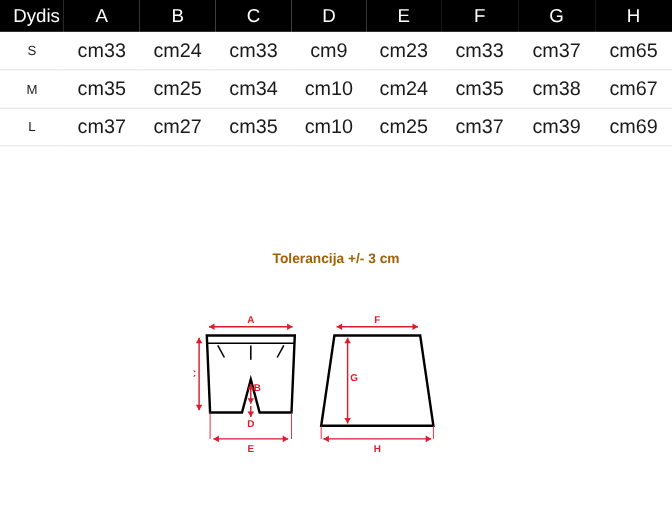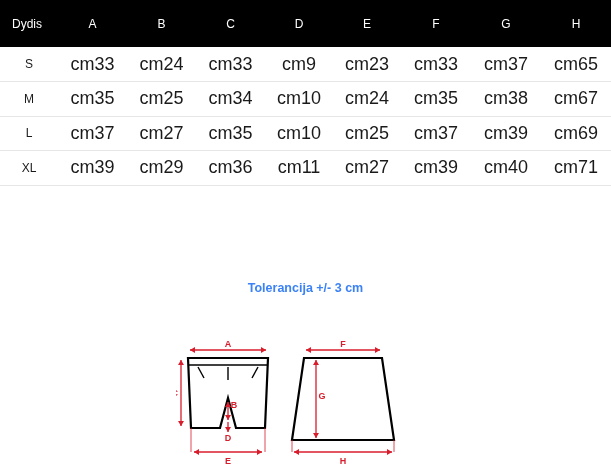--- a/index.html
+++ b/index.html
@@ -22,22 +22,22 @@
   
   .size-table {
     width: 611px;
     border-collapse: collapse;
     table-layout: fixed;
   }
   .size-table th {
     background: #000000;
     color: #ffffff;
     font-weight: normal;
-    font-size: 12px;
-    height: 47px;
+    font-size: 17px;
+    height: 29px;
     text-align: center;
     padding: 0;
     border: none;
   }
   .size-table th.first-col {
     text-align: left;
     padding-left: 12px;
   }
   .size-table td {
     height: 34.5px;
@@ -52,21 +52,21 @@
     color: #1a1a1a;
     font-size: 12px;
   }
   .size-table tr:last-child td { border-bottom: 1px solid #e6e6e6; }
 
   
   .tolerance {
     text-align: center;
     font-size: 12.5px;
     font-weight: bold;
-    color: #3b82f6;
+    color: #a16207;
     margin-top: 95px;
   }
 
   
   .diagram-wrap {
     position: relative;
     width: 611px;
     height: 140px;
     margin-top: 45px;
   }
@@ -127,31 +127,20 @@
         <td class="row-head">L</td>
         <td>cm37</td>
         <td>cm27</td>
         <td>cm35</td>
         <td>cm10</td>
         <td>cm25</td>
         <td>cm37</td>
         <td>cm39</td>
         <td>cm69</td>
       </tr>
-      <tr>
-        <td class="row-head">XL</td>
-        <td>cm39</td>
-        <td>cm29</td>
-        <td>cm36</td>
-        <td>cm11</td>
-        <td>cm27</td>
-        <td>cm39</td>
-        <td>cm40</td>
-        <td>cm71</td>
-      </tr>
     </tbody>
   </table>
 
   <div class="tolerance">Tolerancija +/- 3 cm</div>
 
   <div class="diagram-wrap">
     <svg width="260" height="130" viewBox="0 0 260 130">
 
       <g>
 

